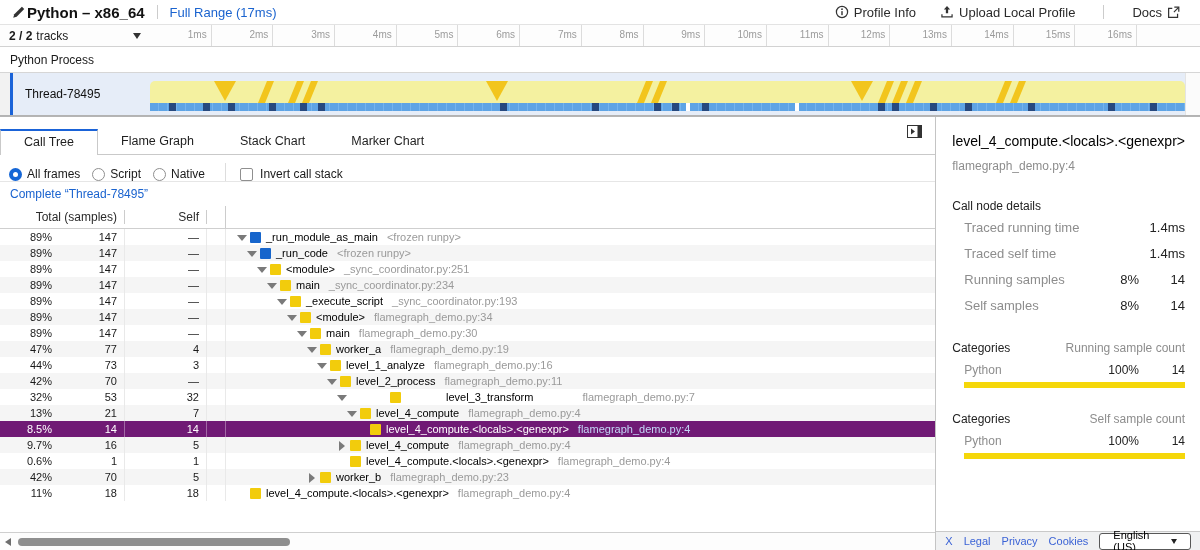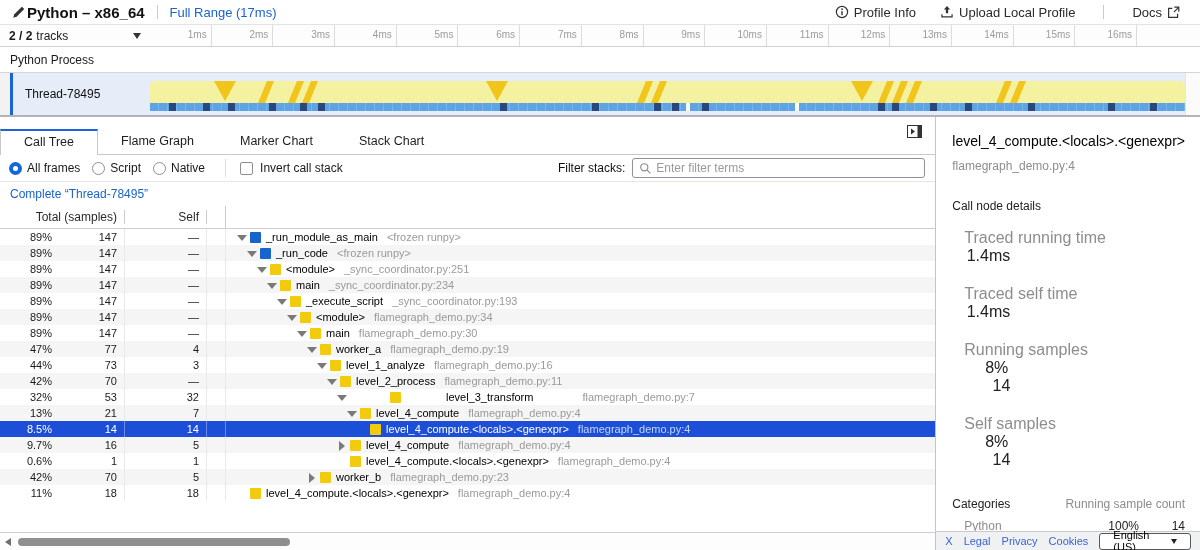--- a/index.html
+++ b/index.html
@@ -44,21 +44,21 @@
   
   .main { display:flex; height:434px; border-top:1px solid #b5b5b5; }
   .panel { width:955px; display:flex; flex-direction:column; border-right:1px solid #c4c4c4; background:#fff; }
 
   .tabbar { height:38px; display:flex; align-items:flex-end; border-bottom:1px solid #c9c9c9; position:relative; background:#fff; }
   .tab { height:26px; line-height:26px; padding:0 23px; font-size:12.5px; color:#1f1f1f; cursor:pointer; }
   .tab.selected { border-top:2px solid #1a63d8; border-left:1px solid #c9c9c9; border-right:1px solid #c9c9c9;
     margin-bottom:-1px; background:#fff; line-height:23px; }
   .sidebar-toggle { position:absolute; right:13px; top:7px; cursor:pointer; }
 
-  .controls { height:27px; display:flex; align-items:center; padding:0 9px;
+  .controls { height:27px; display:flex; align-items:flex-end; padding:0 9px;
     font-size:12px; border-bottom:1px solid #e6e6e6; }
   .radio-item { display:flex; align-items:center; gap:5px; margin-right:12px; cursor:pointer; }
   .radio { width:13px; height:13px; border-radius:50%; border:1px solid #8f8f8f; background:#fff; position:relative; }
   .radio.on { border:none; background:#1566d6; }
   .radio.on::after { content:''; position:absolute; left:4px; top:4px; width:5px; height:5px; border-radius:50%; background:#fff; }
   .ctl-sep { width:1px; height:18px; background:#ddd; margin:0 14px 0 8px; }
   .checkbox { width:13px; height:13px; border:1px solid #8f8f8f; border-radius:2px; background:#fff; margin-right:7px; }
   .filter { margin-left:auto; display:flex; align-items:center; gap:7px; padding-right:1px; }
   .search-box { width:293px; height:20px; border:1px solid #8f8f9d; border-radius:3px;
     display:flex; align-items:center; padding:0 6px; gap:4px; background:#fff; }
@@ -70,21 +70,21 @@
 
   .thead { height:23px; display:flex; align-items:center; font-size:12px; color:#2b2b2b;
     border-bottom:1px solid #cfcfcf; }
   .h-total { width:125px; text-align:right; padding-right:7px; border-right:1px solid #ccc; }
   .h-self { width:82px; text-align:right; padding-right:7px; border-right:1px solid #ccc; }
   .h-gap { width:19px; height:100%; border-right:1px solid #ccc; }
 
   .rows { flex:1; overflow:hidden; }
   .row { height:16px; display:flex; font-size:11px; line-height:16px; cursor:default; }
   .row.alt { background:#f5f5f5; }
-  .row.selected { background:#1d4ed8; color:#fff; }
+  .row.selected { background:#701a75; color:#fff; }
   .c1 { width:125px; display:flex; border-right:1px solid #e9e9e9; }
   .c1 .pct { width:52px; text-align:right; }
   .c1 .cnt { flex:1; text-align:right; padding-right:7px; }
   .c2 { width:82px; text-align:right; padding-right:7px; border-right:1px solid #e9e9e9; }
   .c3 { width:19px; border-right:1px solid #e9e9e9; }
   .row.selected .c1, .row.selected .c2, .row.selected .c3 { border-right-color:rgba(255,255,255,.35); }
   .c4 { flex:1; display:flex; align-items:center; white-space:nowrap; overflow:hidden; }
   .twisty { width:14px; height:16px; position:relative; flex:none; }
   .twisty.open::before { content:''; position:absolute; left:1px; top:6px;
     border:5px solid transparent; border-bottom:0; border-top:6px solid #7a7a7a; }
@@ -103,21 +103,21 @@
     border:4.5px solid transparent; border-left:0; border-right:6px solid #6e6e6e; }
   .scroll-thumb { position:absolute; left:18px; top:5px; width:272px; height:8px;
     border-radius:4px; background:#8f8f8f; cursor:grab; }
 
   
   .sidebar { flex:1; display:flex; flex-direction:column; background:#fff; }
   .sb-content { flex:1; padding:16px 15px 0 16px; overflow:hidden; }
   .sb-title { font-size:14px; color:#000; white-space:nowrap; overflow:hidden; text-overflow:ellipsis; }
   .sb-sub { color:#8d8d8d; font-size:12px; margin-top:10px; }
   .sb-heading { font-size:12px; color:#222; margin-top:26px; }
-  .sb-detail-row { display:flex; font-size:16px; color:#8d8d8d; padding:4.5px 0 4.5px 12px; margin-top:11px;flex-direction:column; }
+  .sb-detail-row { display:flex; font-size:13px; color:#8d8d8d; padding:4.5px 0 4.5px 12px; margin-top:2px; }
   .sb-detail-row .lbl { flex:1; }
   .sb-detail-row .p { width:44px; text-align:right; color:#222; }
   .sb-detail-row .v { width:46px; text-align:right; color:#222; }
   .sb-cat-head { display:flex; font-size:12px; margin-top:24px; }
   .sb-cat-head .left { color:#222; }
   .sb-cat-head .right { flex:1; text-align:right; color:#8d8d8d; }
   .sb-cat-row { display:flex; font-size:12px; color:#8d8d8d; padding:8px 0 5px 12px;justify-content:center; }
   .sb-cat-row .nm { flex:1; }
   .sb-cat-row .p { width:44px; text-align:right; color:#222; }
   .sb-cat-row .v { width:46px; text-align:right; color:#222; }
@@ -247,22 +247,22 @@
   </div>
   <div class="track-right-cap"></div>
 </div>
 
 <div class="main">
   <div class="panel">
 
     <div class="tabbar" id="tabbar">
         <div class="tab selected">Call Tree</div>
         <div class="tab">Flame Graph</div>
+        <div class="tab">Stack Chart</div>
         <div class="tab">Marker Chart</div>
-        <div class="tab">Stack Chart</div>
         <span class="sidebar-toggle"><svg width="15" height="13" viewBox="0 0 15 13">
             <rect x="0.5" y="0.5" width="14" height="12" fill="none" stroke="#333" stroke-width="1"></rect>
             <rect x="10.5" y="0.5" width="4" height="12" fill="#333"></rect>
             <path d="M4 3.4 L8 6.5 L4 9.6 Z" fill="#333"></path>
           </svg></span>
       </div>
 
     <div class="controls">
       <span id="radios" style="display:flex;align-items:center;">
           <span class="radio-item">
@@ -274,30 +274,20 @@
             <span>Script</span>
           </span>
           <span class="radio-item">
             <span class="radio"></span>
             <span>Native</span>
           </span>
         </span>
       <span class="ctl-sep"></span>
       <span class="checkbox"></span>
       <span>Invert call stack</span>
-      <span class="filter">
-        <span style="font-size:12px;color:#111;">Filter stacks:</span>
-        <span class="search-box">
-          <svg class="icon" width="13" height="13" viewBox="0 0 16 16">
-              <circle cx="6.5" cy="6.5" r="4.4" fill="none" stroke="#8a8a8a" stroke-width="1.4"></circle>
-              <path d="M10 10 L14 14" stroke="#8a8a8a" stroke-width="1.6"></path>
-            </svg>
-          <input placeholder="Enter filter terms" style="">
-        </span>
-      </span>
     </div>
 
     <div class="complete-row">
       <a>Complete “Thread-78495”</a>
     </div>
 
     <div class="thead">
       <span class="h-total">Total (samples)</span>
       <span class="h-self">Self</span>
       <span class="h-gap"></span>

